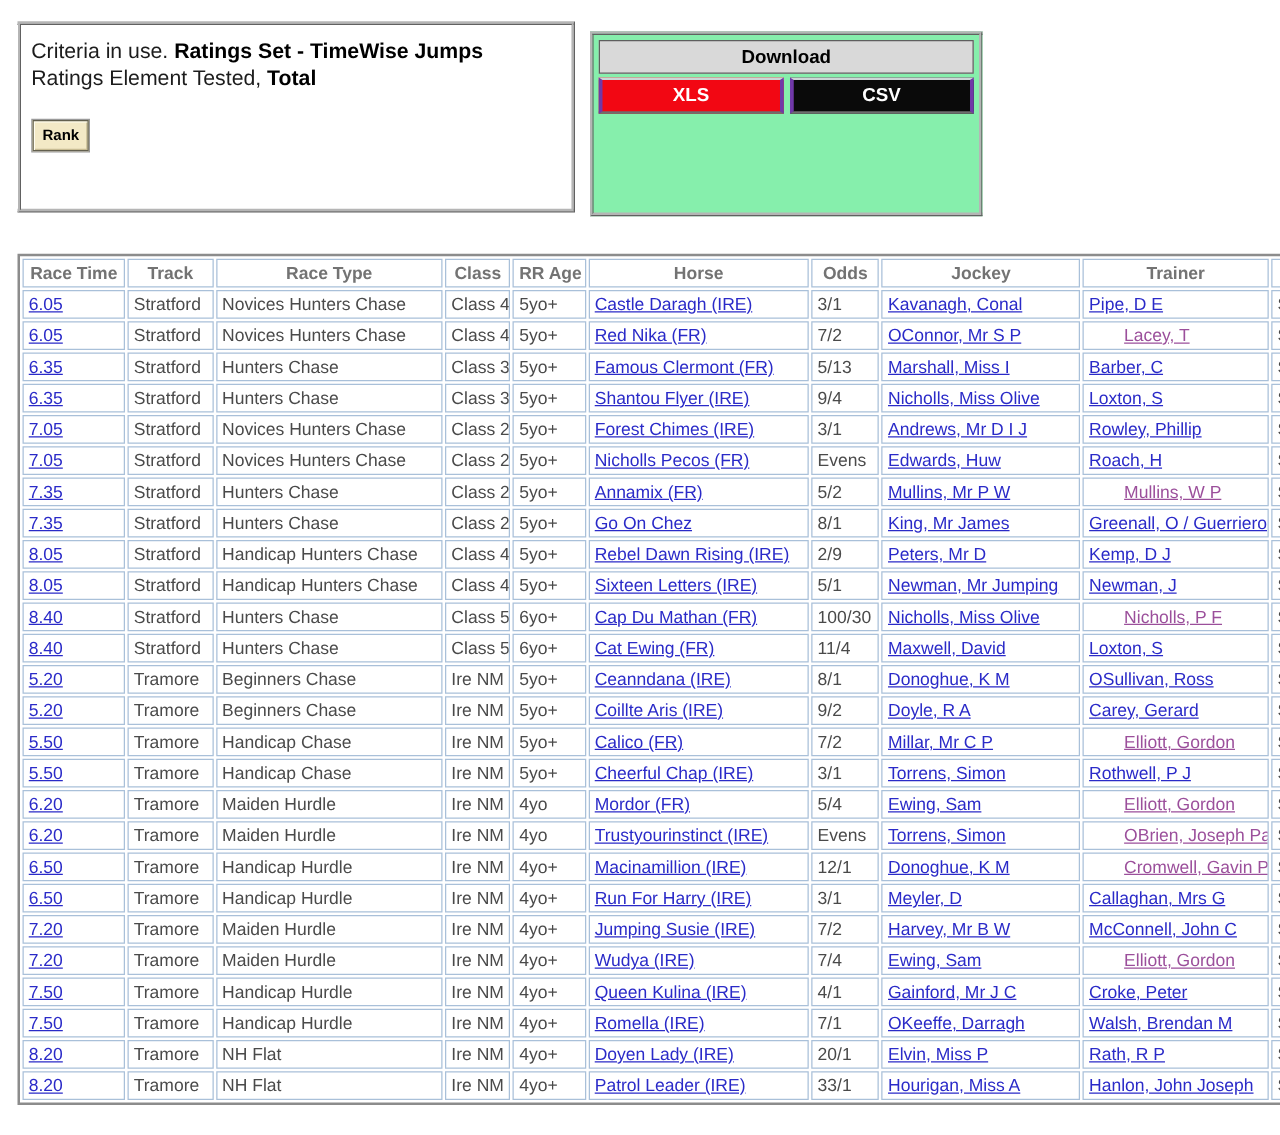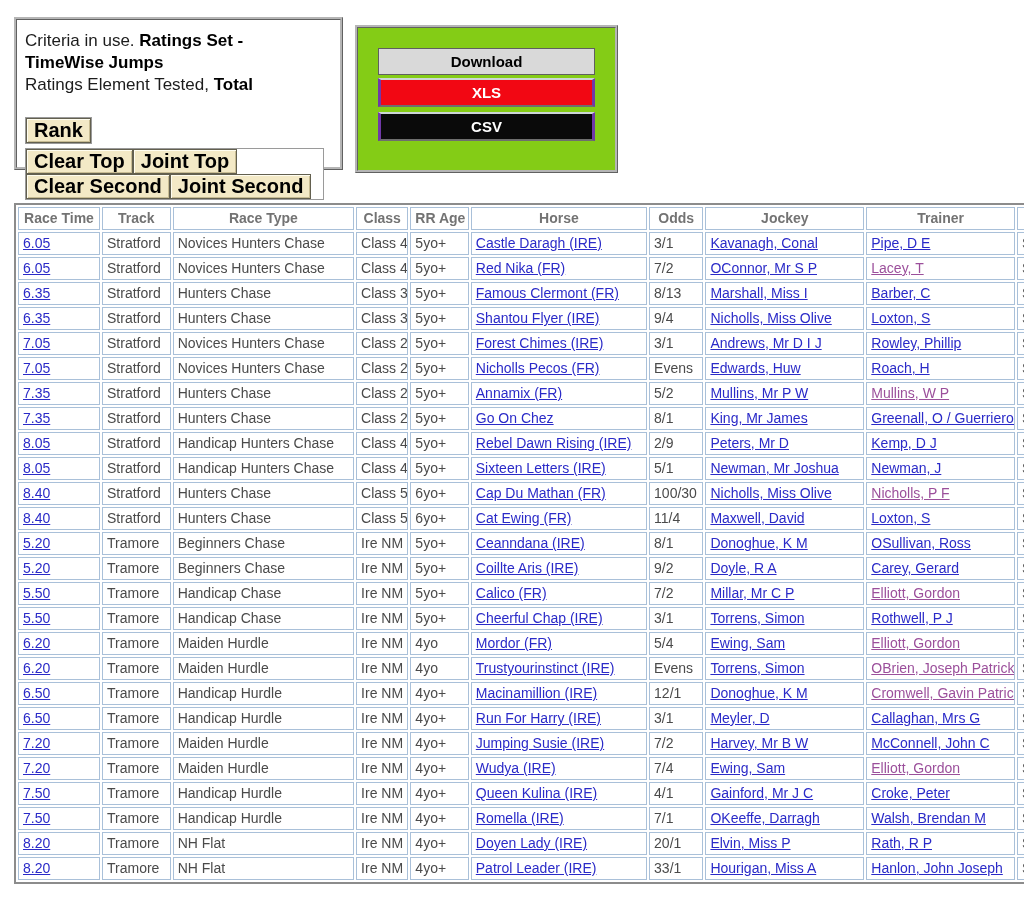--- a/index.html
+++ b/index.html
@@ -3,46 +3,46 @@
 <meta charset="utf-8">
 <style>
   html,body{margin:0;padding:0;}
   body{
     width:1024px;height:908px;overflow:hidden;background:#ffffff;
     font-family:"Liberation Sans", sans-serif;
   }
   
   .top-section{display:flex;align-items:flex-start;margin:17px 0 0 14px;}
   .criteria-box{
-    width:329px;height:153px;box-sizing:border-box;
+    width:446px;height:153px;box-sizing:border-box;
     border:3px ridge #b5b5b5;padding:10px 16px 6px 8px;
   }
   .criteria-text{font-size:17px;line-height:22px;color:#1c1c1c;}
   .criteria-text b{color:#000;}
   .btn-group{display:inline-block;border:1px solid #9a9a9a;background:#fff;line-height:0;}
   .rank-row{margin-top:13px;}
   .clear-row{margin-top:4px;}
   .hbtn{
     display:inline-block;background:#f3e9c6;color:#000;
     border:1px solid #63604f;
     box-shadow:inset 1px 1px 0 #fffdf0, inset -1px -1px 0 #c8bc93;
     font-family:"Liberation Sans", sans-serif;
-    font-size:20px;font-weight:700;line-height:17px;
+    font-size:12px;font-weight:700;line-height:17px;
     padding:3px 7px;margin:0;cursor:pointer;vertical-align:top;
   }
   .download-box{
-    width:263px;height:148px;box-sizing:border-box;margin-left:12px;margin-top:8px;
-    border:3px ridge #b5b5b5;padding:20px;background:#84cc16;
+    width:314px;height:148px;box-sizing:border-box;margin-left:12px;margin-top:8px;
+    border:3px ridge #b5b5b5;padding:4px;background:#86efac;
   }
   .dl-header{
     background:#d9d9d9;border:1px solid #5f5f5f;
     text-align:center;font-size:15px;font-weight:700;color:#000;
     padding:4px 0;
   }
-  .dl-buttons{display:flex;gap:5px;margin-top:3px;flex-direction:column;}
+  .dl-buttons{display:flex;gap:5px;margin-top:3px;}
   .dl-btn{
     flex:1;color:#ffffff;font-family:"Liberation Sans", sans-serif;
     font-size:15px;font-weight:700;text-align:center;
     padding:4px 0;cursor:pointer;
     border-top:2px solid #ccd6d6;border-bottom:2px solid #6e6e6e;
     border-left:3px solid #7038a8;border-right:3px solid #7038a8;
   }
   
   .race-table{
     border-collapse:separate;border-spacing:2px;
@@ -51,37 +51,34 @@
   }
   .race-table th, .race-table td{
     border:1px solid #a9c0d9;background:#ffffff;
     font-size:14px;line-height:17px;padding:2px 4px;
     overflow:hidden;white-space:nowrap;
   }
   .race-table th{color:#737373;font-weight:700;text-align:center;}
   .race-table td{color:#4a4a4a;text-align:left;}
   .race-table a{text-decoration:underline;cursor:pointer;}
   a.lnk{color:#2a2ac8;}
-  a.visited{color:#9b4f9b;}
+  a.visited{color:#9b4f9b;margin-left:28px;}
 </style>
 </head>
 <body>
 
 <div class="top-section">
 
   <div class="criteria-box">
     <div class="criteria-text">
       <span>Criteria in use. </span><b>Ratings Set - TimeWise Jumps</b><br>
       <span>Ratings Element Tested, </span><b>Total</b>
     </div>
     <div class="rank-row">
       <span class="btn-group"><button class="hbtn">Rank</button></span>
-    </div>
-    <div class="clear-row">
-      <span class="btn-group"><button class="hbtn">Clear Top</button><button class="hbtn">Joint Top</button><button class="hbtn">Clear Second</button><button class="hbtn">Joint Second</button></span>
     </div>
   </div>
 
   <div class="download-box">
     <div class="dl-header">Download</div>
     <div class="dl-buttons">
       <div class="dl-btn" id="xls-btn" style="background: rgb(242, 7, 19);">XLS</div>
       <div class="dl-btn" id="csv-btn" style="background: rgb(10, 10, 10);">CSV</div>
     </div>
   </div>
@@ -140,21 +137,21 @@
         <td><a class="visited">Lacey, T</a></td>
         <td>S</td>
       </tr>
       <tr>
         <td><a class="lnk">6.35</a></td>
         <td>Stratford</td>
         <td>Hunters Chase</td>
         <td>Class 3</td>
         <td>5yo+</td>
         <td><a class="lnk">Famous Clermont (FR)</a></td>
-        <td>8/13</td>
+        <td>5/13</td>
         <td><a class="lnk">Marshall, Miss I</a></td>
         <td><a class="lnk">Barber, C</a></td>
         <td>S</td>
       </tr>
       <tr>
         <td><a class="lnk">6.35</a></td>
         <td>Stratford</td>
         <td>Hunters Chase</td>
         <td>Class 3</td>
         <td>5yo+</td>
@@ -225,21 +222,21 @@
         <td>S</td>
       </tr>
       <tr>
         <td><a class="lnk">8.05</a></td>
         <td>Stratford</td>
         <td>Handicap Hunters Chase</td>
         <td>Class 4</td>
         <td>5yo+</td>
         <td><a class="lnk">Sixteen Letters (IRE)</a></td>
         <td>5/1</td>
-        <td><a class="lnk">Newman, Mr Joshua</a></td>
+        <td><a class="lnk">Newman, Mr Jumping</a></td>
         <td><a class="lnk">Newman, J</a></td>
         <td>S</td>
       </tr>
       <tr>
         <td><a class="lnk">8.40</a></td>
         <td>Stratford</td>
         <td>Hunters Chase</td>
         <td>Class 5</td>
         <td>6yo+</td>
         <td><a class="lnk">Cap Du Mathan (FR)</a></td>

